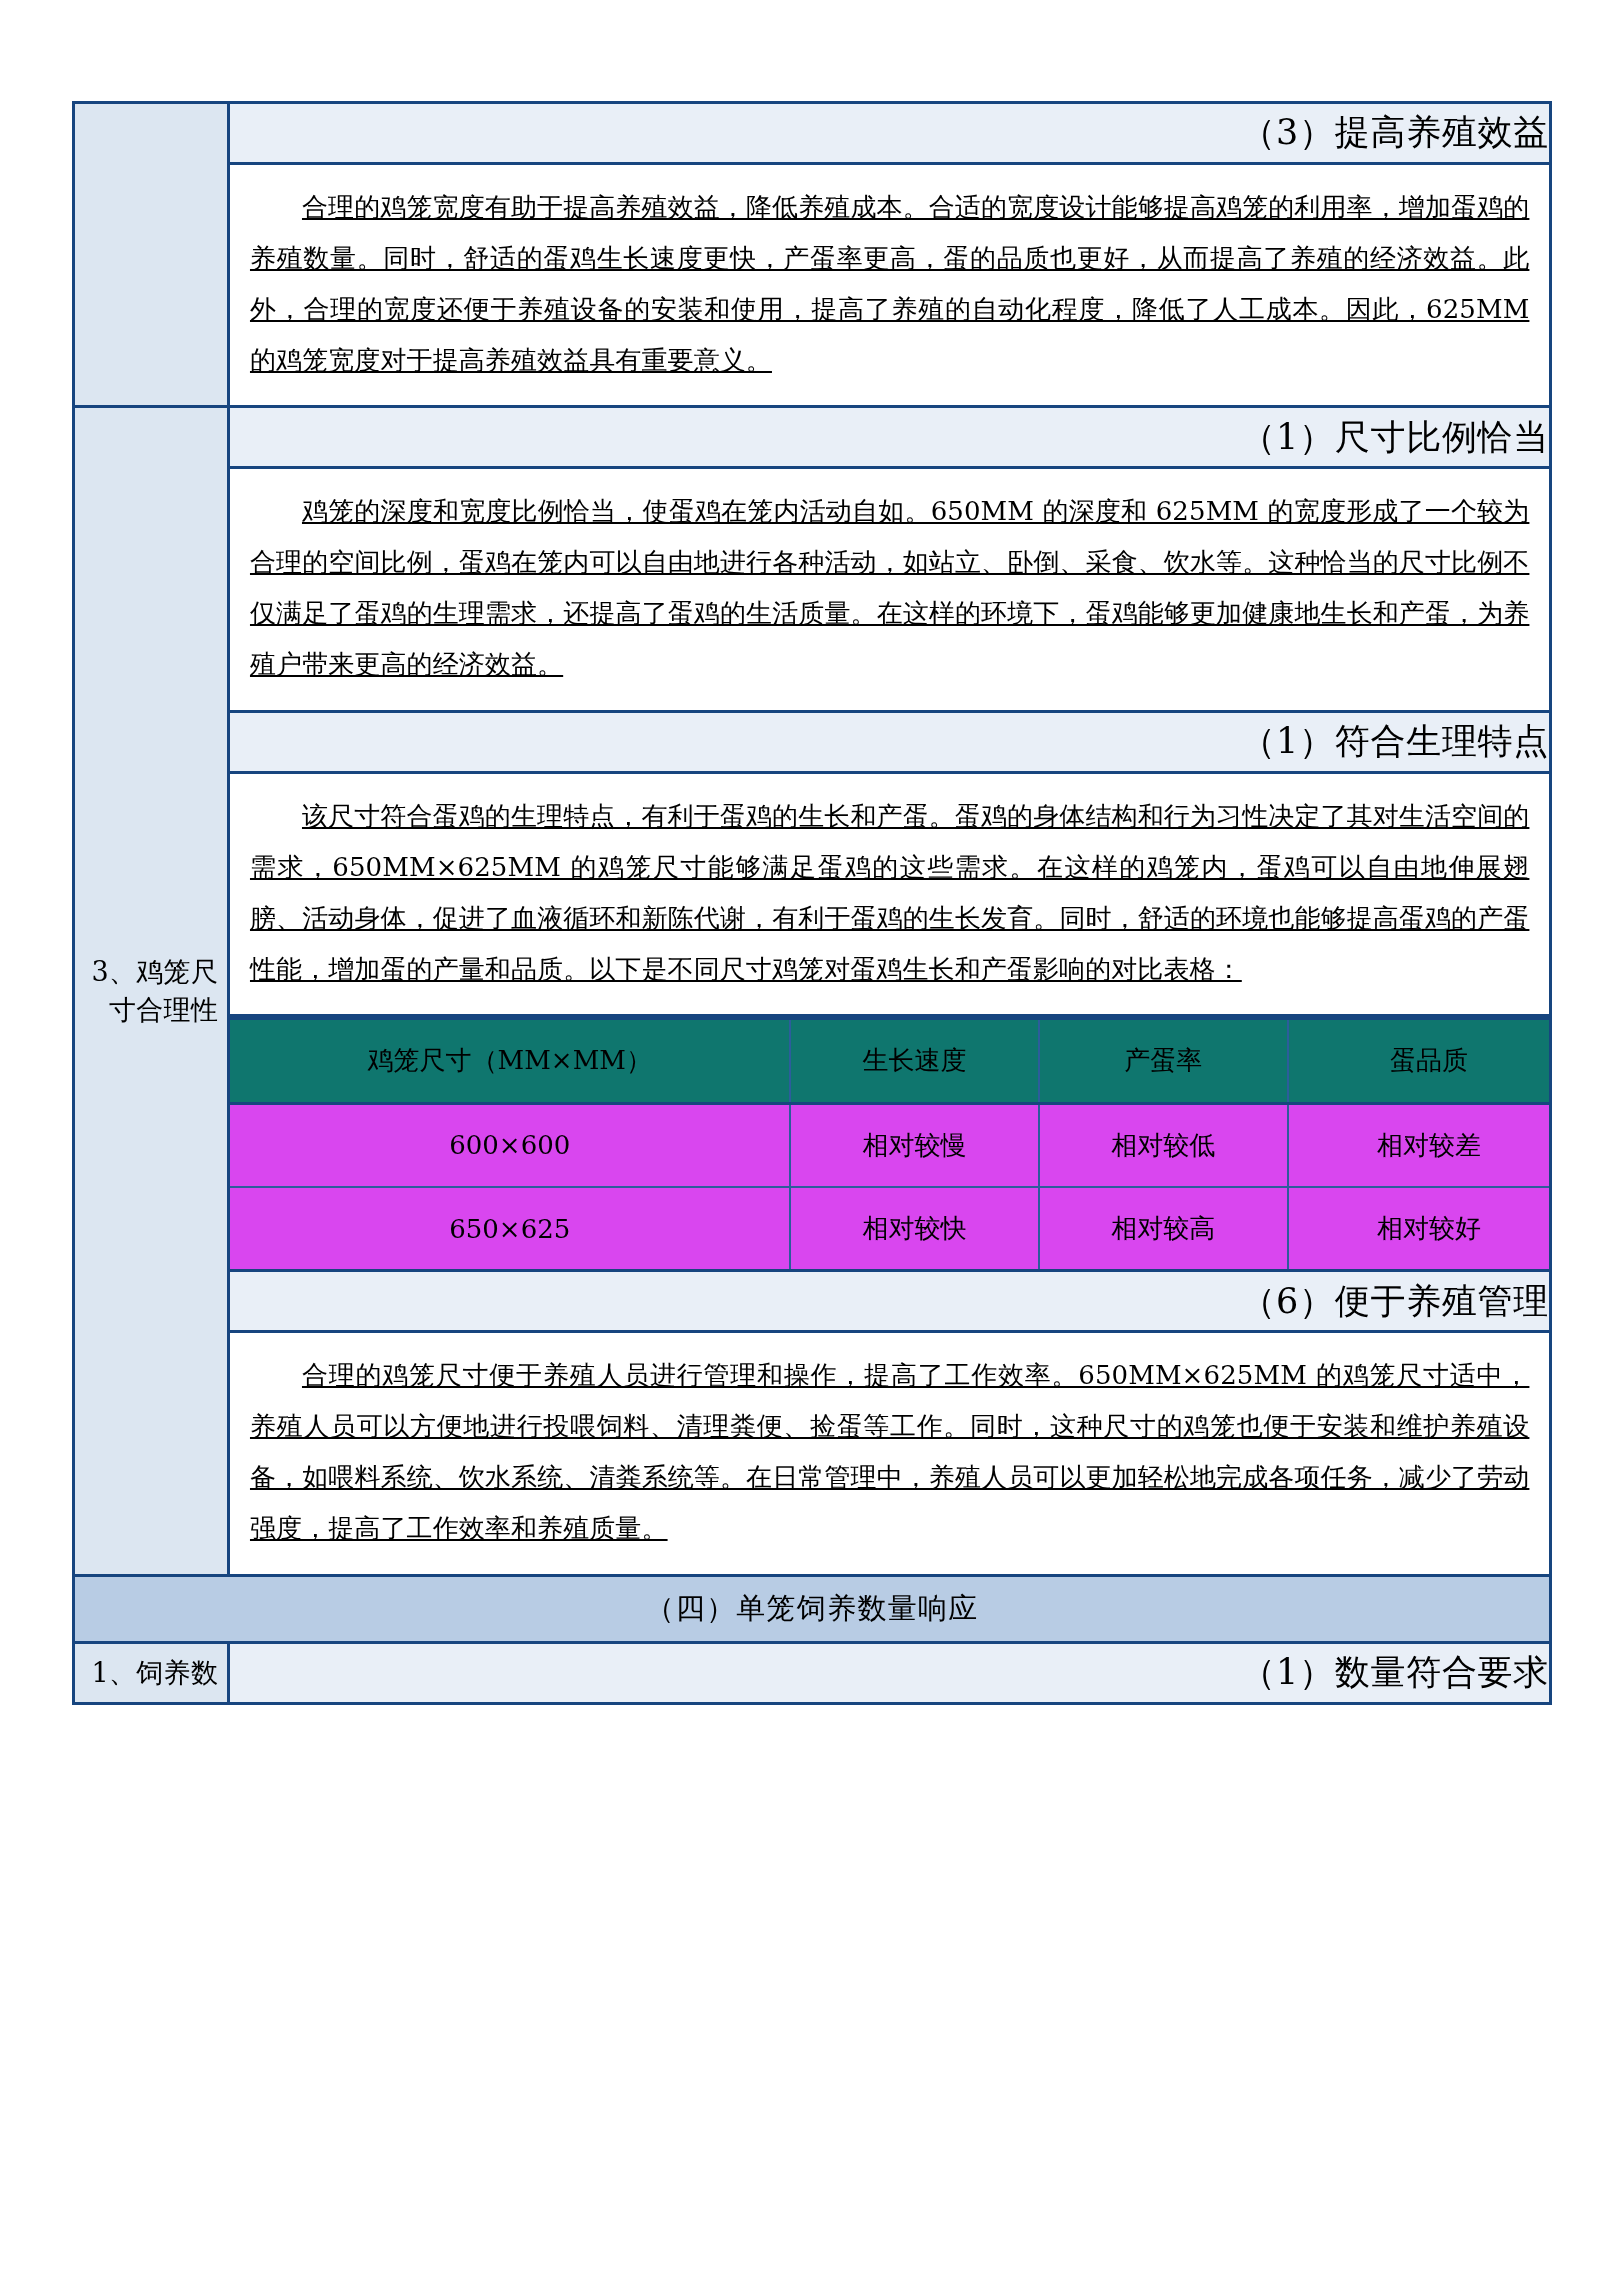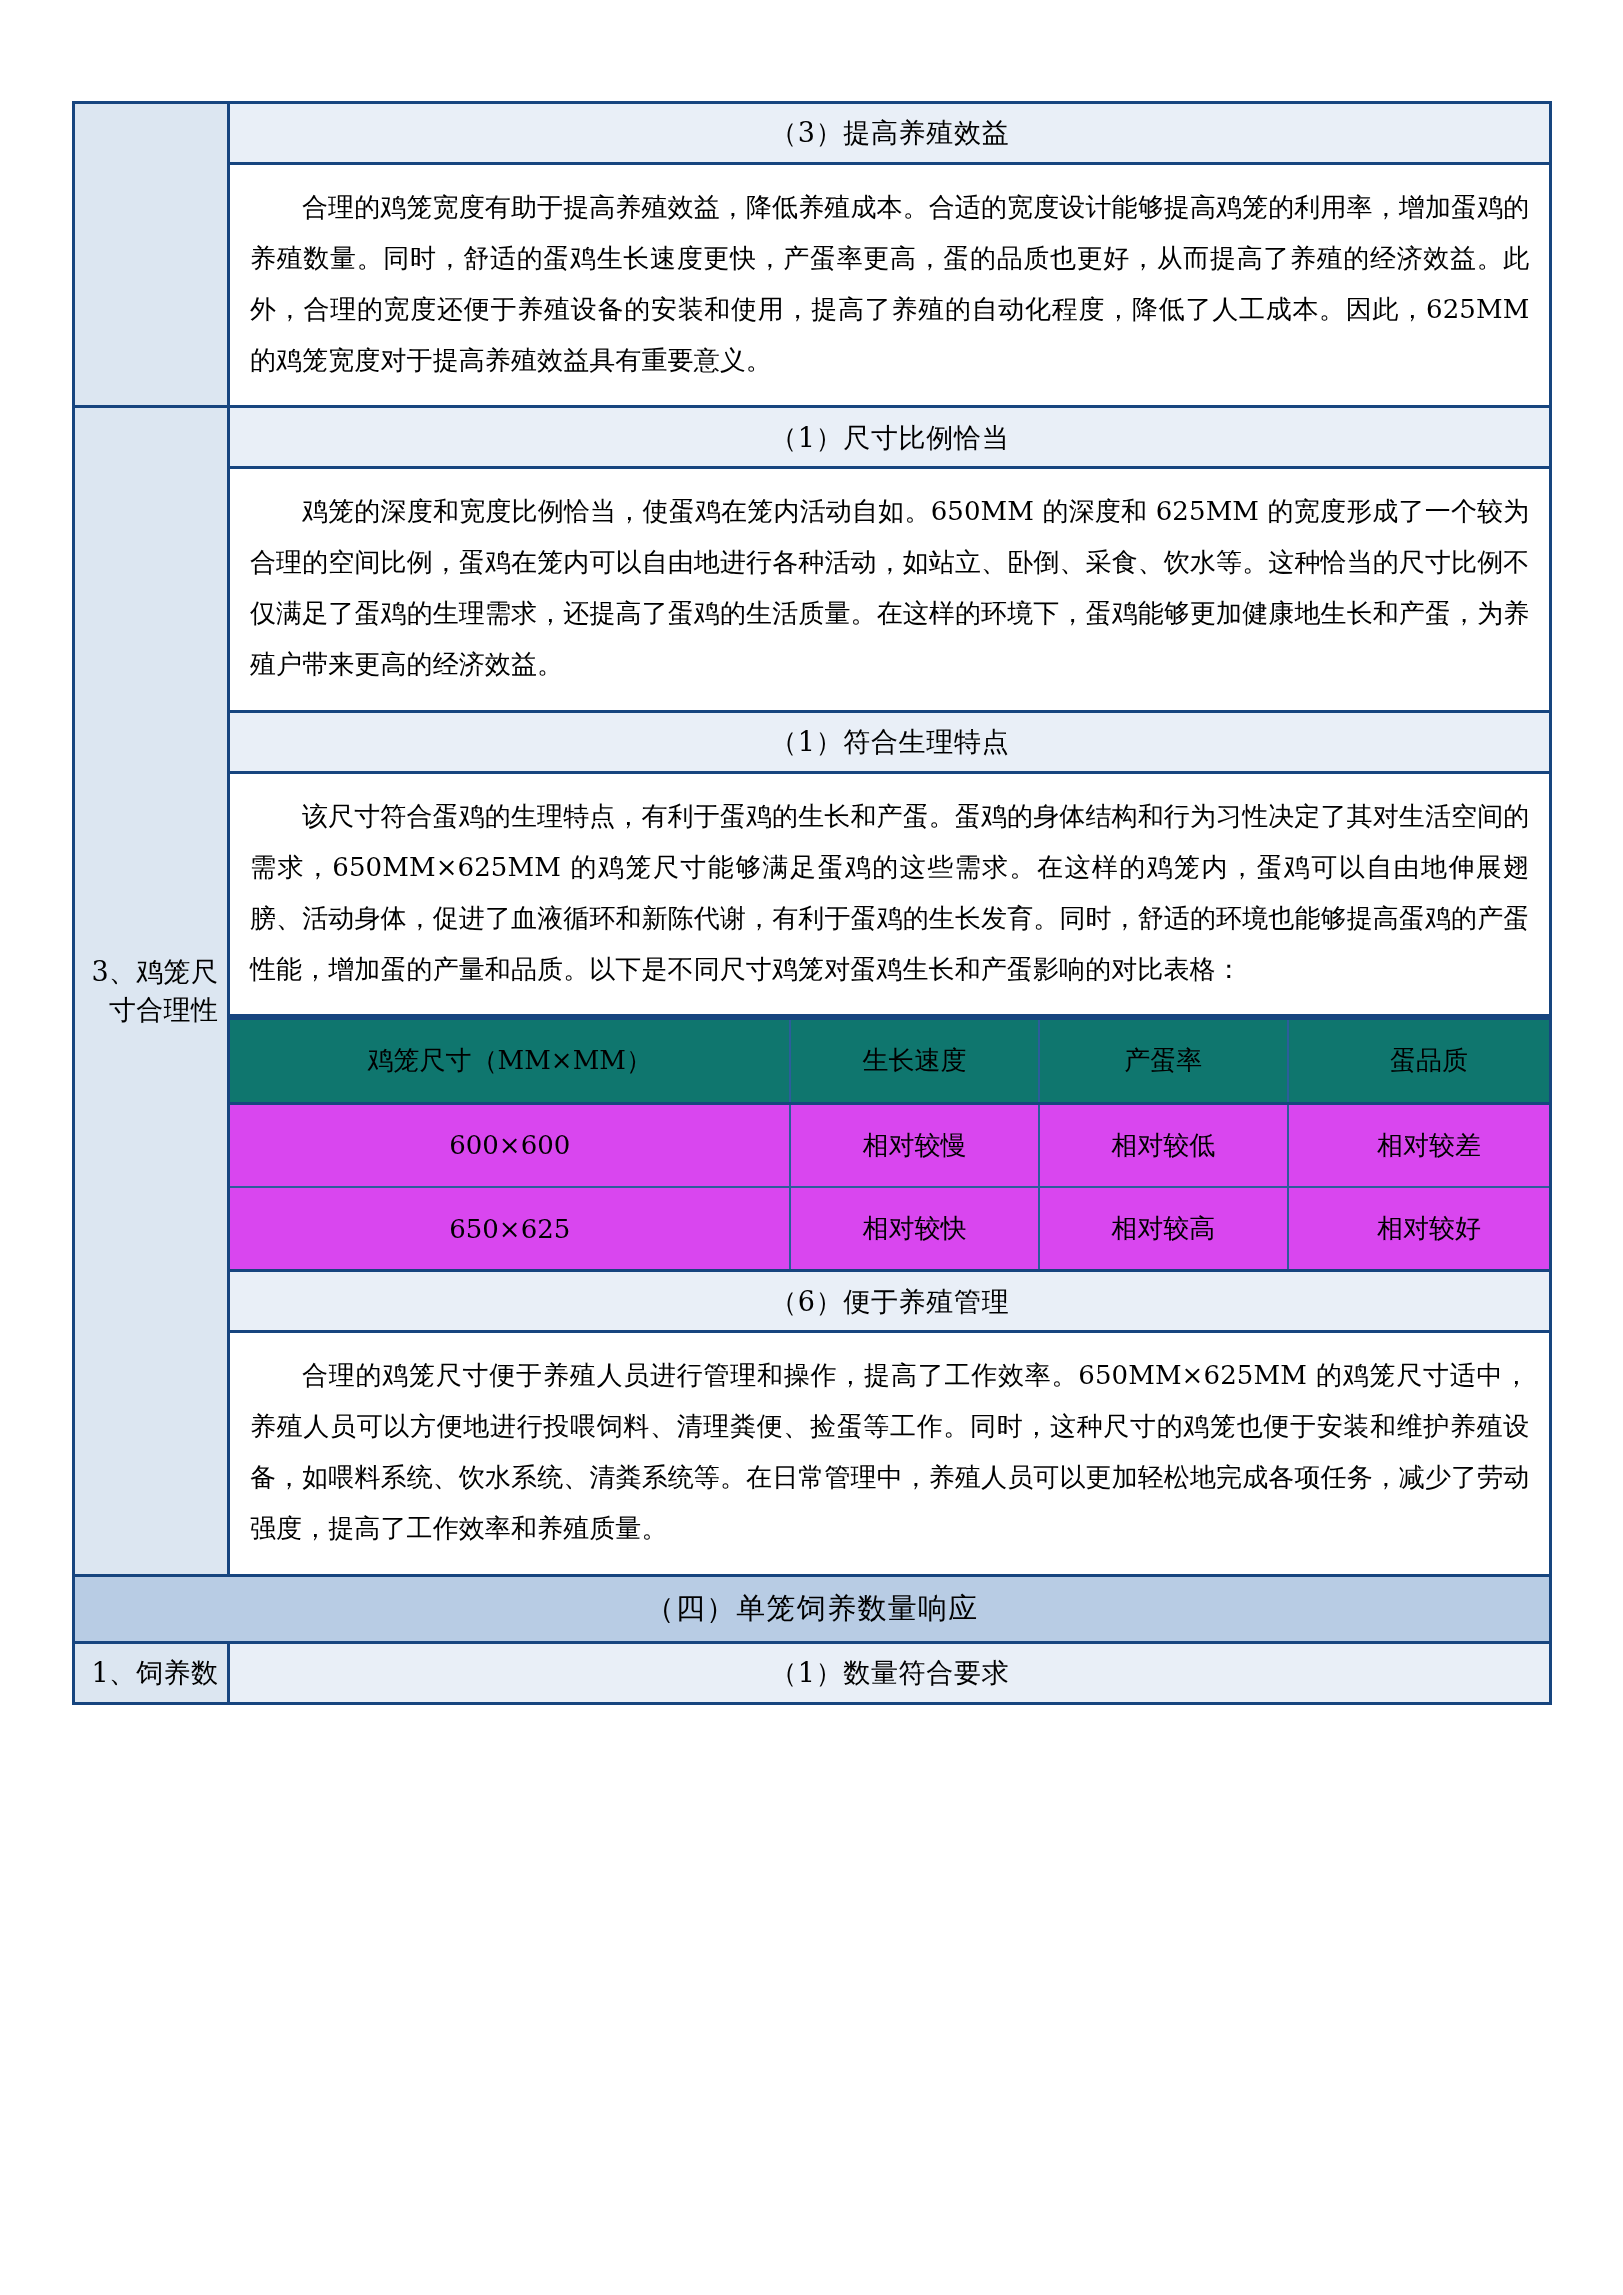--- a/index.html
+++ b/index.html
@@ -42,22 +42,22 @@
     text-align: right;
     font-size: 27px;
     line-height: 1.42;
     padding: 0 9.2px !important;
     letter-spacing: 0.3px;
   }
 
   
   .subhead {
     background: #e9eff7;
-    text-align: center;
-    font-size: 27px;
+    text-align: right;
+    font-size: 35px;
     line-height: 1.3;
     height: 58px;
     letter-spacing: 0.7px;
   }
 
   
   .groupband {
     background: #b8cce4;
     text-align: center;
     font-size: 29px;
@@ -72,20 +72,21 @@
     padding: 17px 19.6px 19.6px 19.6px !important;
   }
   p.para {
     margin: 0;
     font-size: 26px;
     line-height: 1.96;
     text-align: justify;
     text-justify: inter-ideograph;
     text-indent: 2em;
     letter-spacing: 0.1px;
+    text-decoration: underline;
   }
 
   
   .tablecell {
     padding: 0 !important;
     background: #ffffff;
   }
   table.inner {
     width: 100%;
     border-collapse: collapse;

